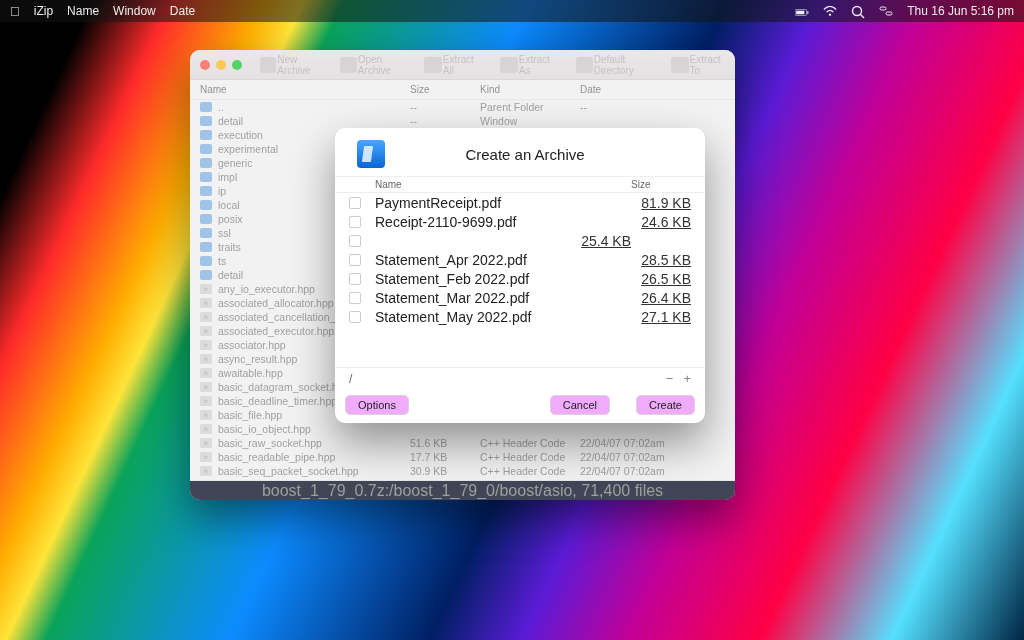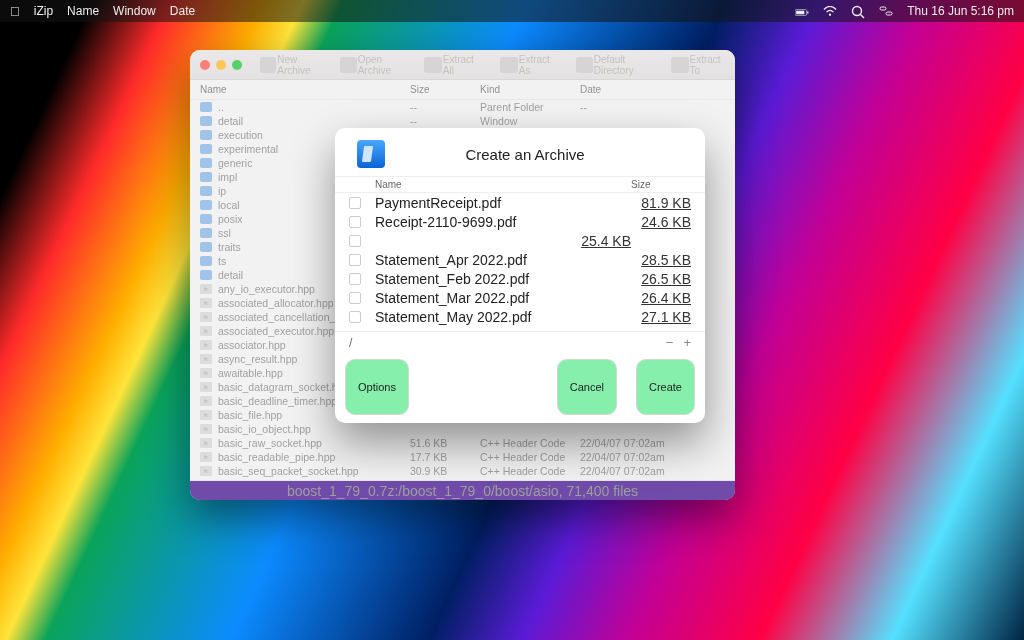--- a/index.html
+++ b/index.html
@@ -64,23 +64,23 @@
     grid-template-columns: 210px 70px 100px 100px;
     padding: 1px 10px;
     align-items: center;
     color: #8a8888;
   }
   .row .nm { display:flex; align-items:center; gap:6px; }
   .row .fic { width:12px;height:10px; background:#8ab6e8;border-radius:2px;}
   .row .hic { width:12px;height:10px;background:#d8d6d6;border-radius:1px;}
   .statusbar {
     position:absolute; bottom:0; left:0; right:0;
-    height:20px; font-size:14px; color:#888;
+    height:20px; font-size:16px; color:#888;
     display:flex;justify-content:center;align-items:center;
-    border-top:1px solid #e6e3e3; background:#4c1d95;
+    border-top:1px solid #e6e3e3; background:#0f172a;
   }
   
   .dim {
     position:absolute; inset:0;
     background:rgba(240,240,240,0.22);
   }
   .dialog {
     position:absolute;
     left: 335px; top: 128px;
     width: 370px; height: 295px;
@@ -119,25 +119,25 @@
     display:flex; align-items:center; justify-content:space-between;
     padding:3px 14px; font-size:12px; color:#666;
     border-top:1px solid #eee;
   }
   .dlg-path .pm { display:flex; gap:10px; color:#888; font-size:13px;}
   .dlg-footer{
     display:flex; justify-content:space-between; align-items:center;
     padding:6px 10px 8px;
   }
   .btn {
-    font-size:11px; padding:21px 12px;
-    background:#86efac; border:1px solid #d6d4d4;
-    border-radius:10px; color:#222;
-  }
-  .dlg-footer .rbtns{display:flex;gap:19px;}
+    font-size:11px; padding:3px 12px;
+    background:#f0abfc; border:1px solid #d6d4d4;
+    border-radius:5px; color:#222;
+  }
+  .dlg-footer .rbtns{display:flex;gap:26px;}
 </style>
 </head>
 <body>
 
 <div class="menubar">
   <div class="left">
     <span class="apple"></span>
     <span class="app">iZip</span>
     <span>Name</span>
     <span>Window</span>

